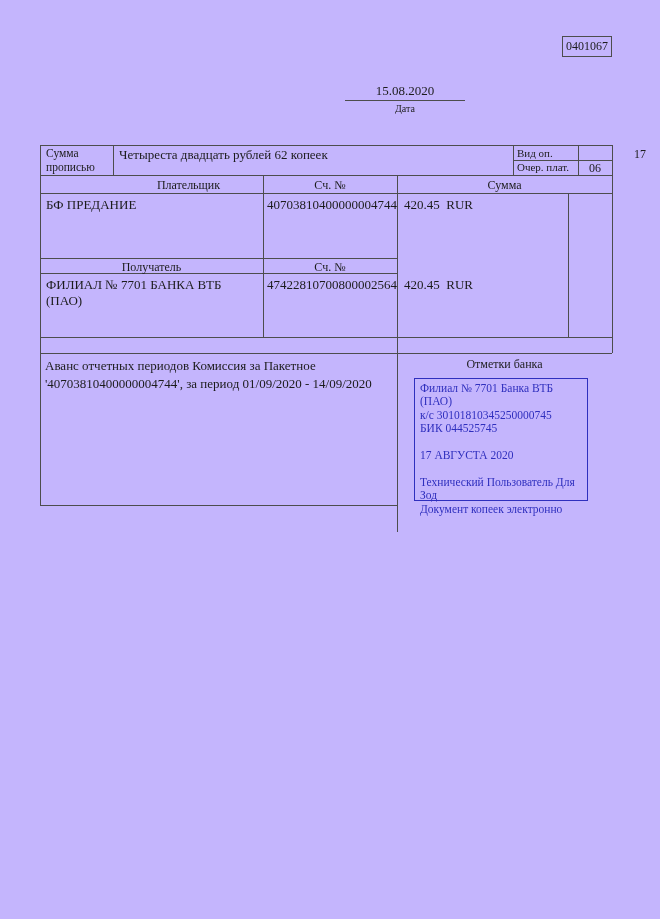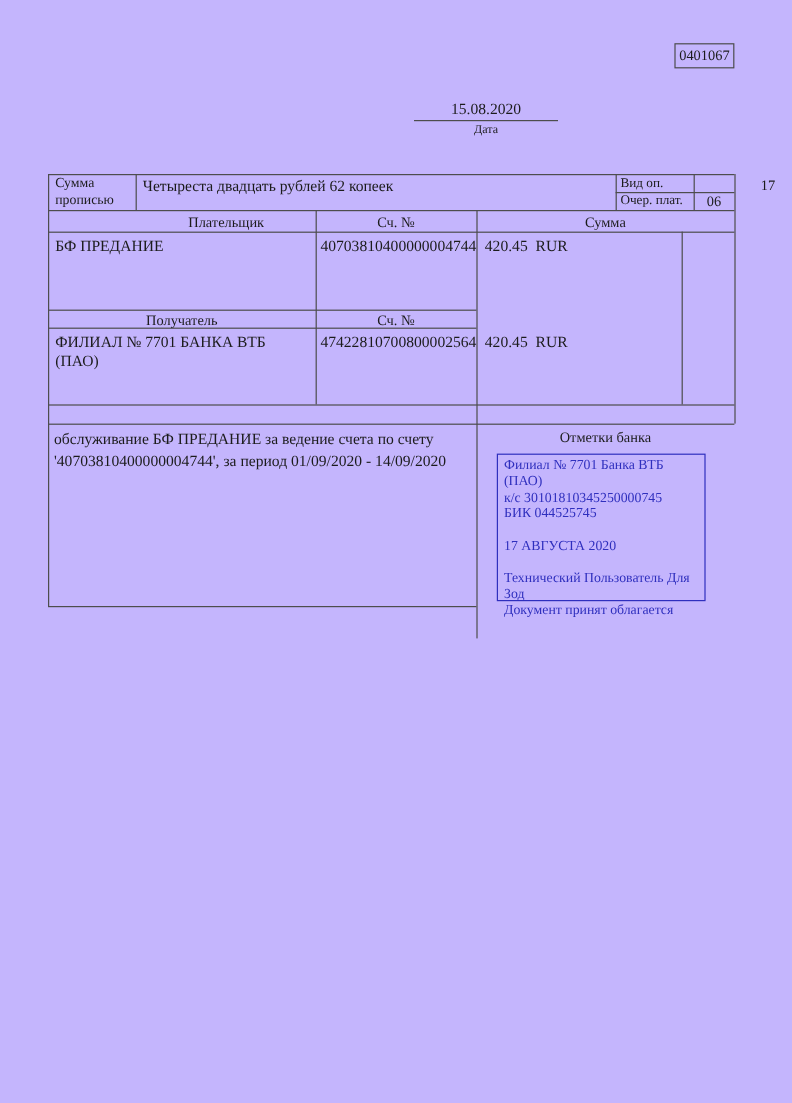--- a/index.html
+++ b/index.html
@@ -116,30 +116,30 @@
   <div id="payer-amount" class="abs val13 pre">420.45  RUR</div>
 
   <div id="payee-header" class="abs lbl12 ctr">Получатель</div>
   <div id="payee-acct-header" class="abs lbl12 ctr">Сч. №</div>
 
   <div id="payee-name" class="abs val13">ФИЛИАЛ № 7701 БАНКА ВТБ (ПАО)</div>
   <div id="payee-account" class="abs val13">47422810700800002564</div>
   <div id="payee-amount" class="abs val13 pre">420.45  RUR</div>
 
   <div id="purpose-text" class="abs">
-      <div>обслуживание БФ ПРЕДАНИЕ за ведение счета по счету</div>
+      <div>Аванс отчетных периодов Комиссия за Пакетное</div>
       <div>'40703810400000004744', за период 01/09/2020 - 14/09/2020</div>
     </div>
 
   <div id="bank-marks-header" class="abs lbl12 ctr">Отметки банка</div>
   <div id="bank-stamp" class="abs">
       <div>Филиал № 7701 Банка ВТБ (ПАО)</div>
       <div>к/с 30101810345250000745</div>
       <div>БИК 044525745</div>
       <div>&nbsp;</div>
       <div>17 АВГУСТА 2020</div>
       <div>&nbsp;</div>
       <div>Технический Пользователь Для</div>
       <div>Зод</div>
-      <div>Документ принят облагается</div>
+      <div>Документ копеек электронно</div>
     </div>
 
 </div>
 
 </body></html>

